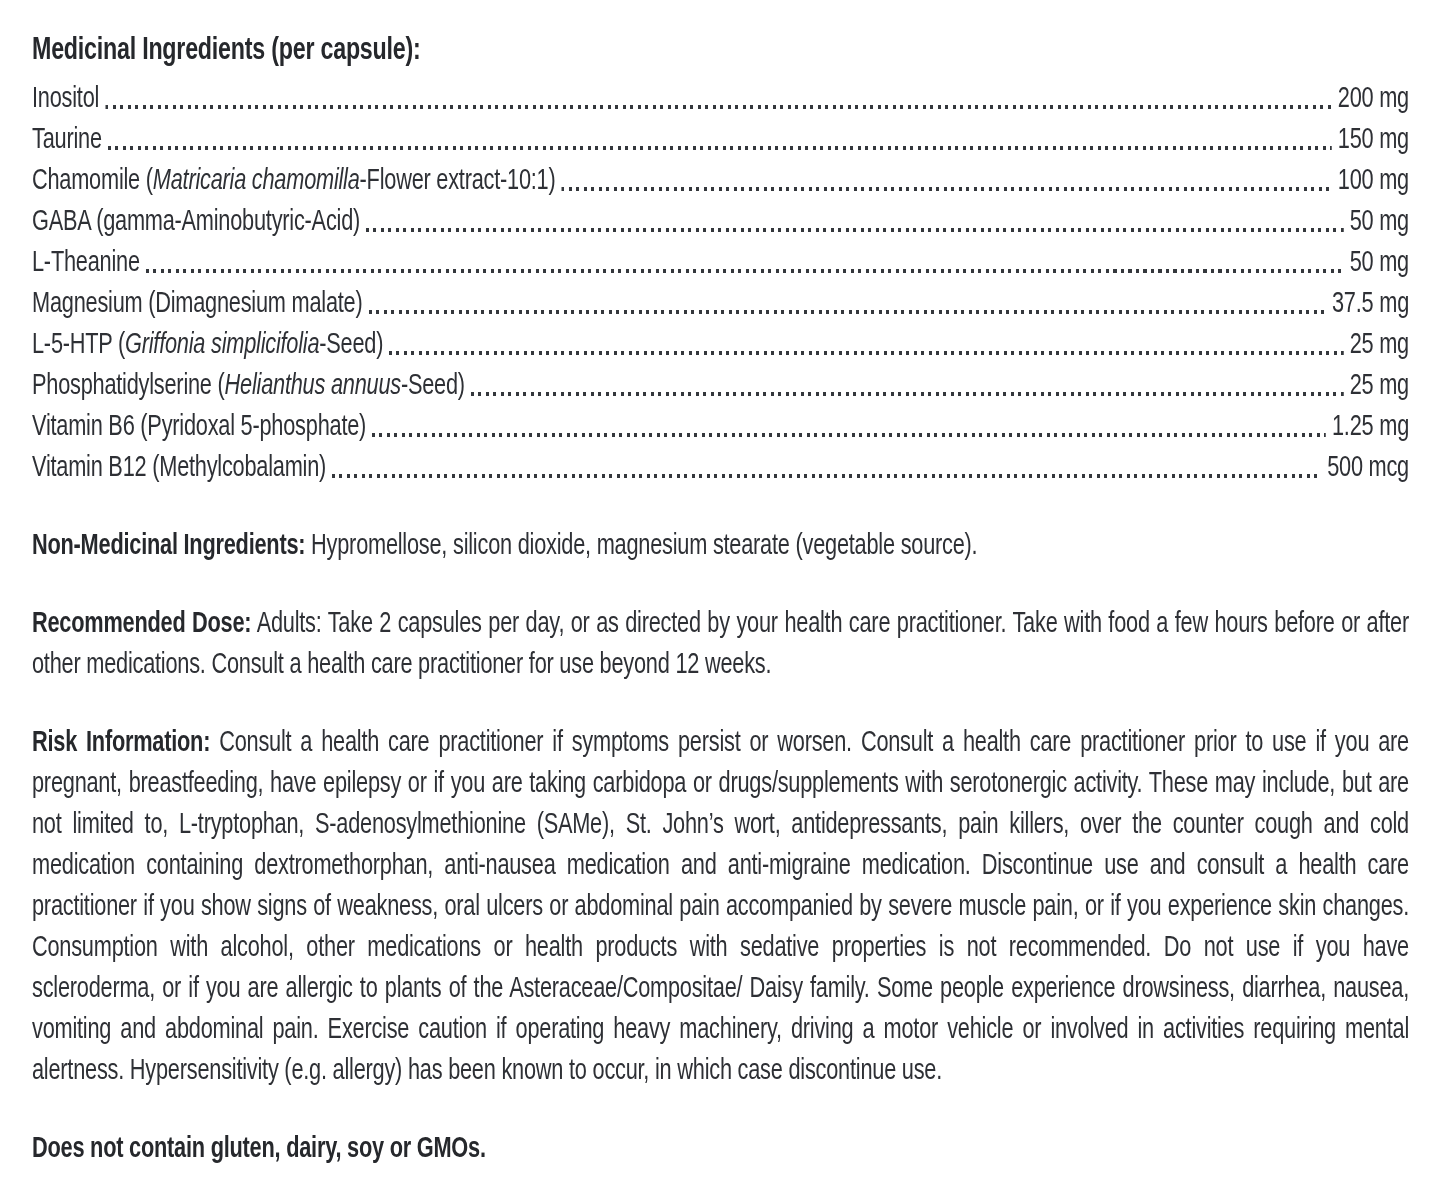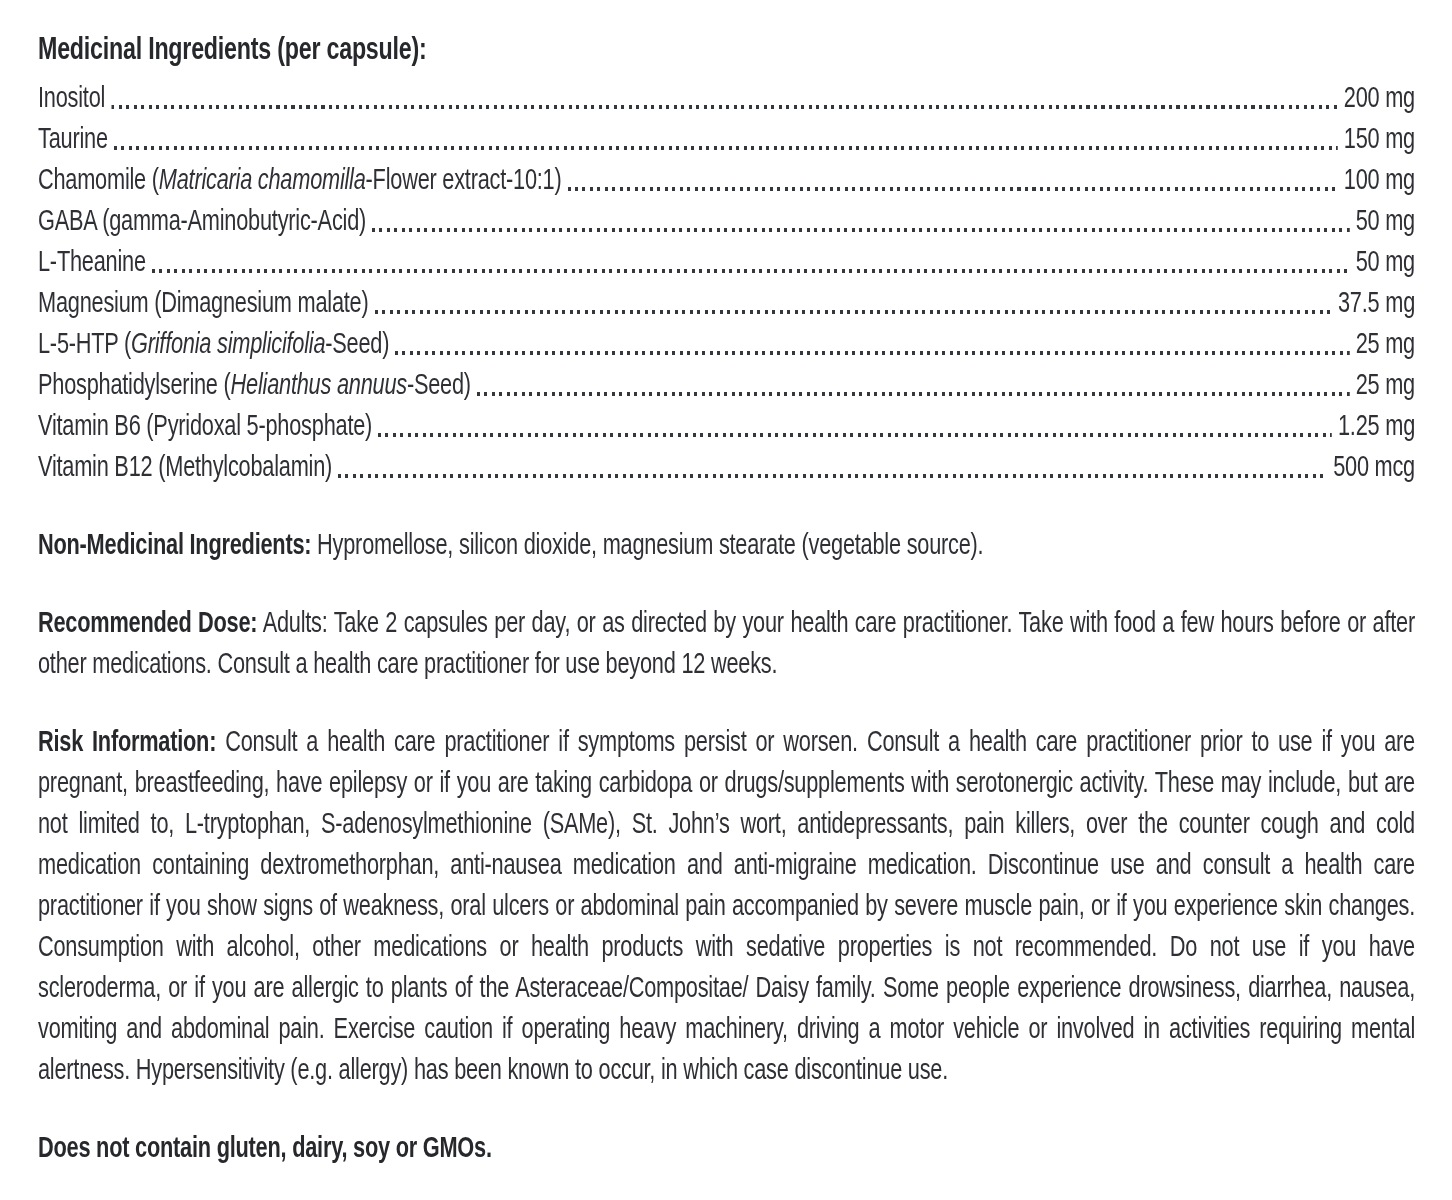--- a/index.html
+++ b/index.html
@@ -2,21 +2,21 @@
 <html><head>
 <meta charset="utf-8">
 <style>
   html, body { margin: 0; padding: 0; overflow: hidden; }
   body {
     width: 1452px; height: 1200px;
     background: #ffffff;
     color: #2e3035;
     font-family: "Liberation Sans", sans-serif;
   }
-  .sheet { position: absolute; left: 38px; top: 28px; width: 1377px; }
+  .sheet { position: absolute; left: 32px; top: 28px; width: 1377px; }
   
   .squeeze { width: 1836px; transform: scaleX(0.75); transform-origin: 0 0; letter-spacing: -0.3px; }
 
   .title {
     font-size: 31px; font-weight: bold; line-height: 41px;
     margin: 0 0 8px 0; color: #26282c;
   }
   .row { display: flex; font-size: 29px; line-height: 41px; }
   .name { white-space: nowrap; }
   .dots {

